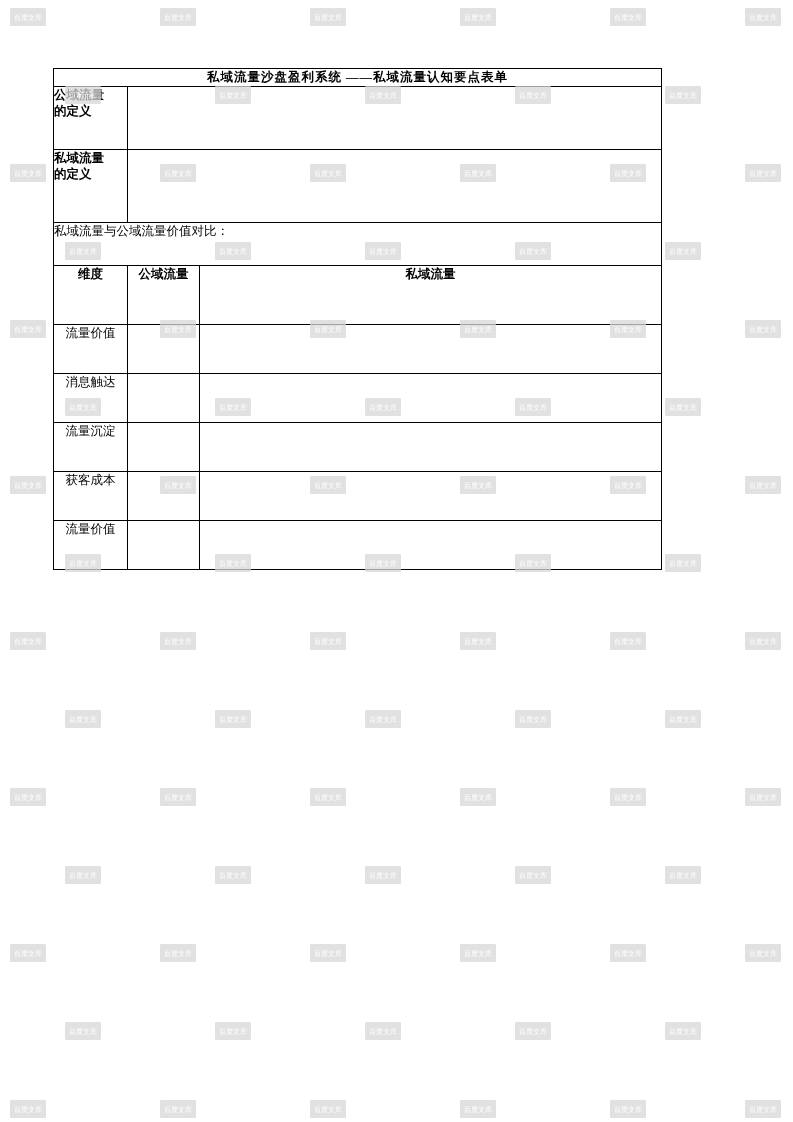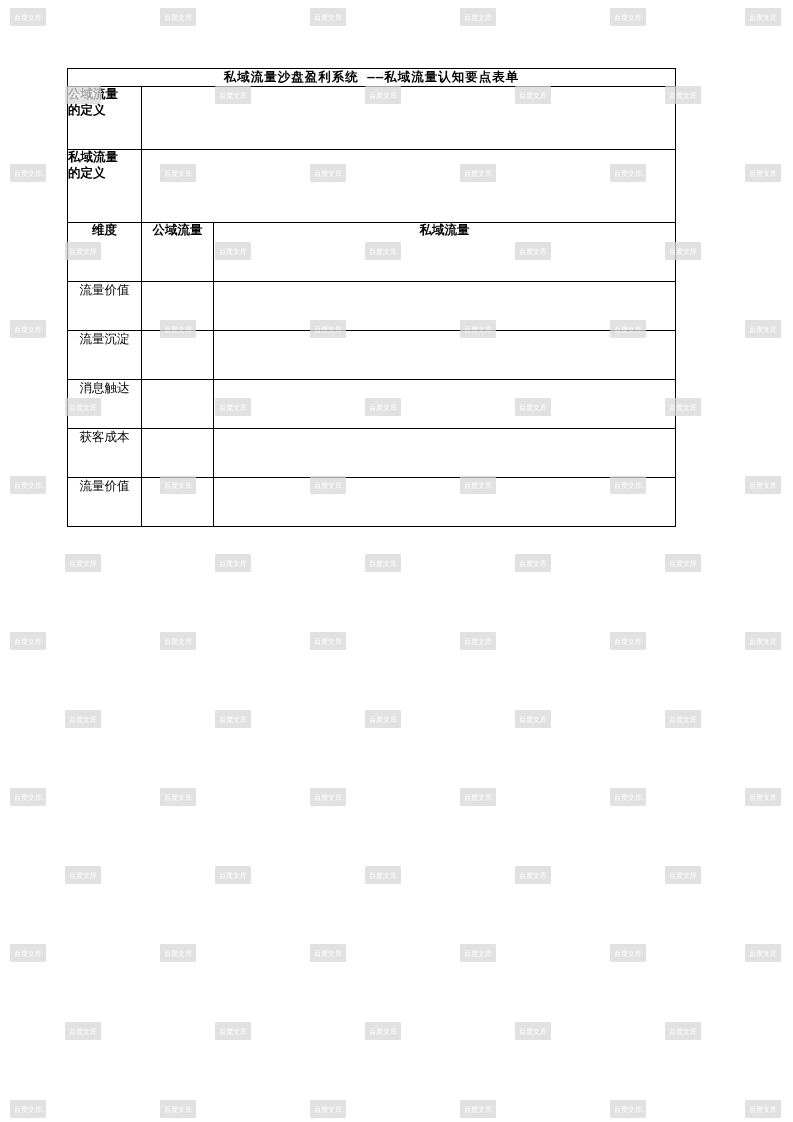--- a/index.html
+++ b/index.html
@@ -47,26 +47,25 @@
     position: absolute;
     left: 0;
     top: 0;
     width: 793px;
     height: 1122px;
     z-index: 1;
   }
 
   table.form {
     position: absolute;
-    left: 67px;
+    left: 53px;
     top: 68px;
     width: 608px;
     border-collapse: collapse;
     table-layout: fixed;
-    font-family: Liberation Mono, monospace;
   }
   table.form td {
     border: 1px solid #000000;
     padding: 0;
     vertical-align: top;
     font-size: 12.5px;
     color: #000000;
   }
 
   .cell-pad {
@@ -145,42 +144,45 @@
       <tr>
         <td class="lbl" style="height:62px">公域流量<br>的定义</td>
         <td class="blank cell-pad" colspan="2"></td>
       </tr>
 
       <tr>
         <td class="lbl" style="height:72px">私域流量<br>的定义</td>
         <td class="blank cell-pad" colspan="2"></td>
       </tr>
 
+      <tr>
+        <td class="note-cell" colspan="3" style="height:42px">私域流量与公域流量价值对比：</td>
+      </tr>
 
       <tr>
         <td class="hdr">维度</td>
         <td class="hdr">公域流量</td>
         <td class="hdr">私域流量</td>
       </tr>
 
       <tr>
         <td class="rowlbl">流量价值</td>
         <td class="blank"></td>
         <td class="blank"></td>
       </tr>
 
 
       <tr>
+        <td class="rowlbl">消息触达</td>
+        <td class="blank"></td>
+        <td class="blank"></td>
+      </tr>
+
+      <tr>
         <td class="rowlbl">流量沉淀</td>
-        <td class="blank"></td>
-        <td class="blank"></td>
-      </tr>
-
-      <tr>
-        <td class="rowlbl">消息触达</td>
         <td class="blank"></td>
         <td class="blank"></td>
       </tr>
 
       <tr>
         <td class="rowlbl">获客成本</td>
         <td class="blank"></td>
         <td class="blank"></td>
       </tr>
 

